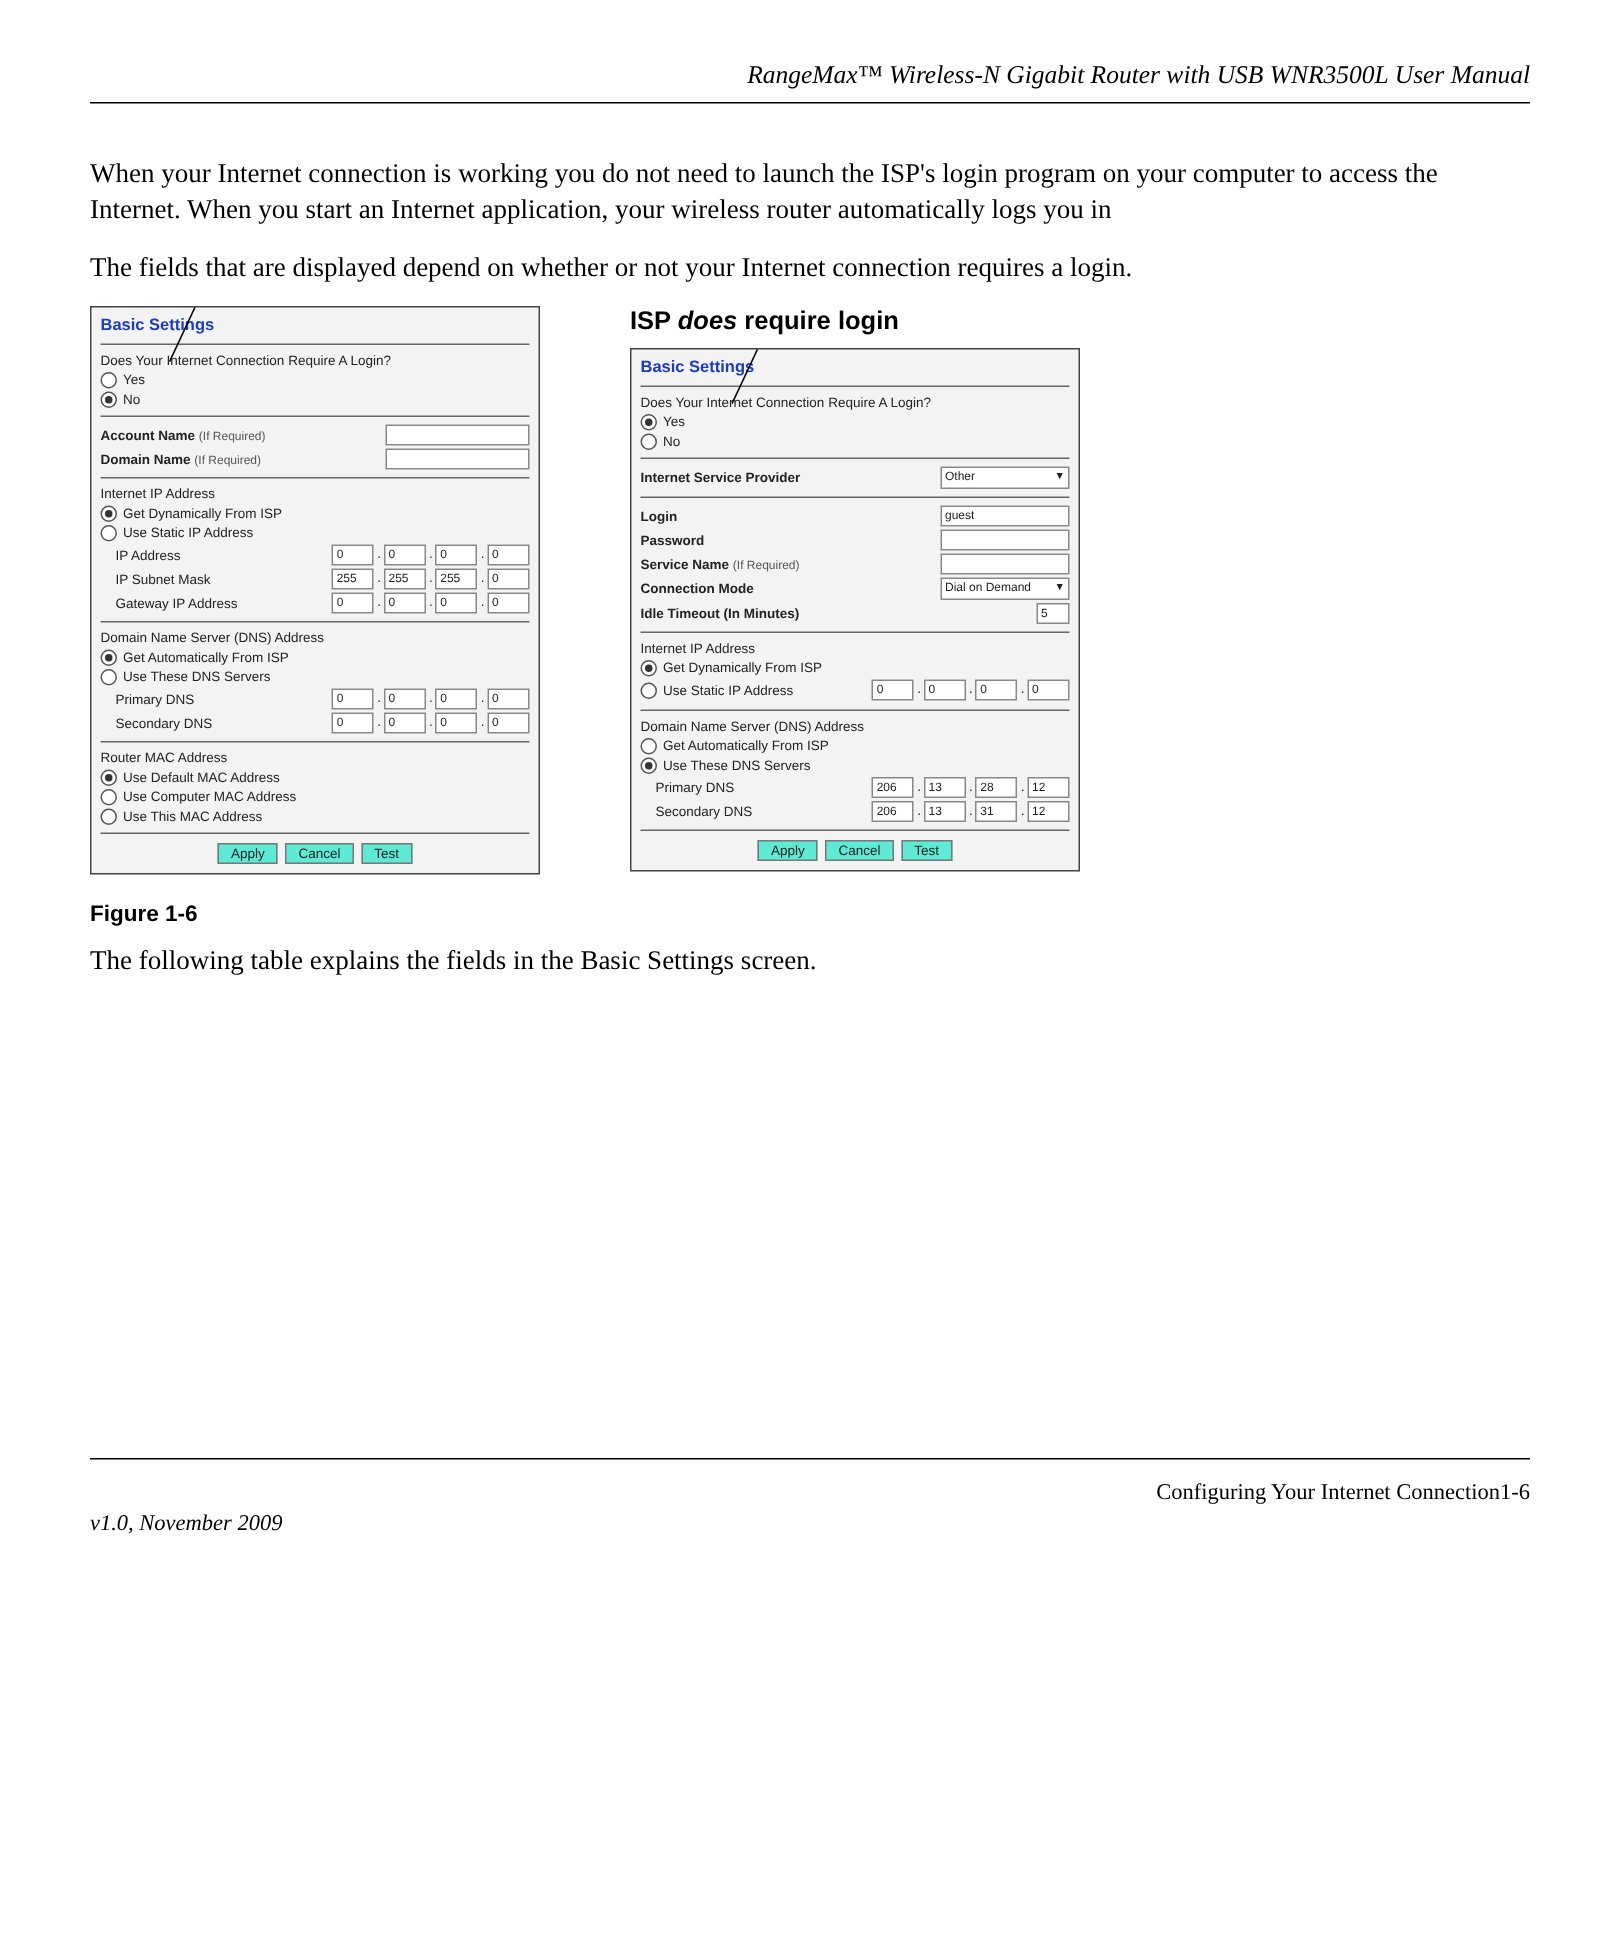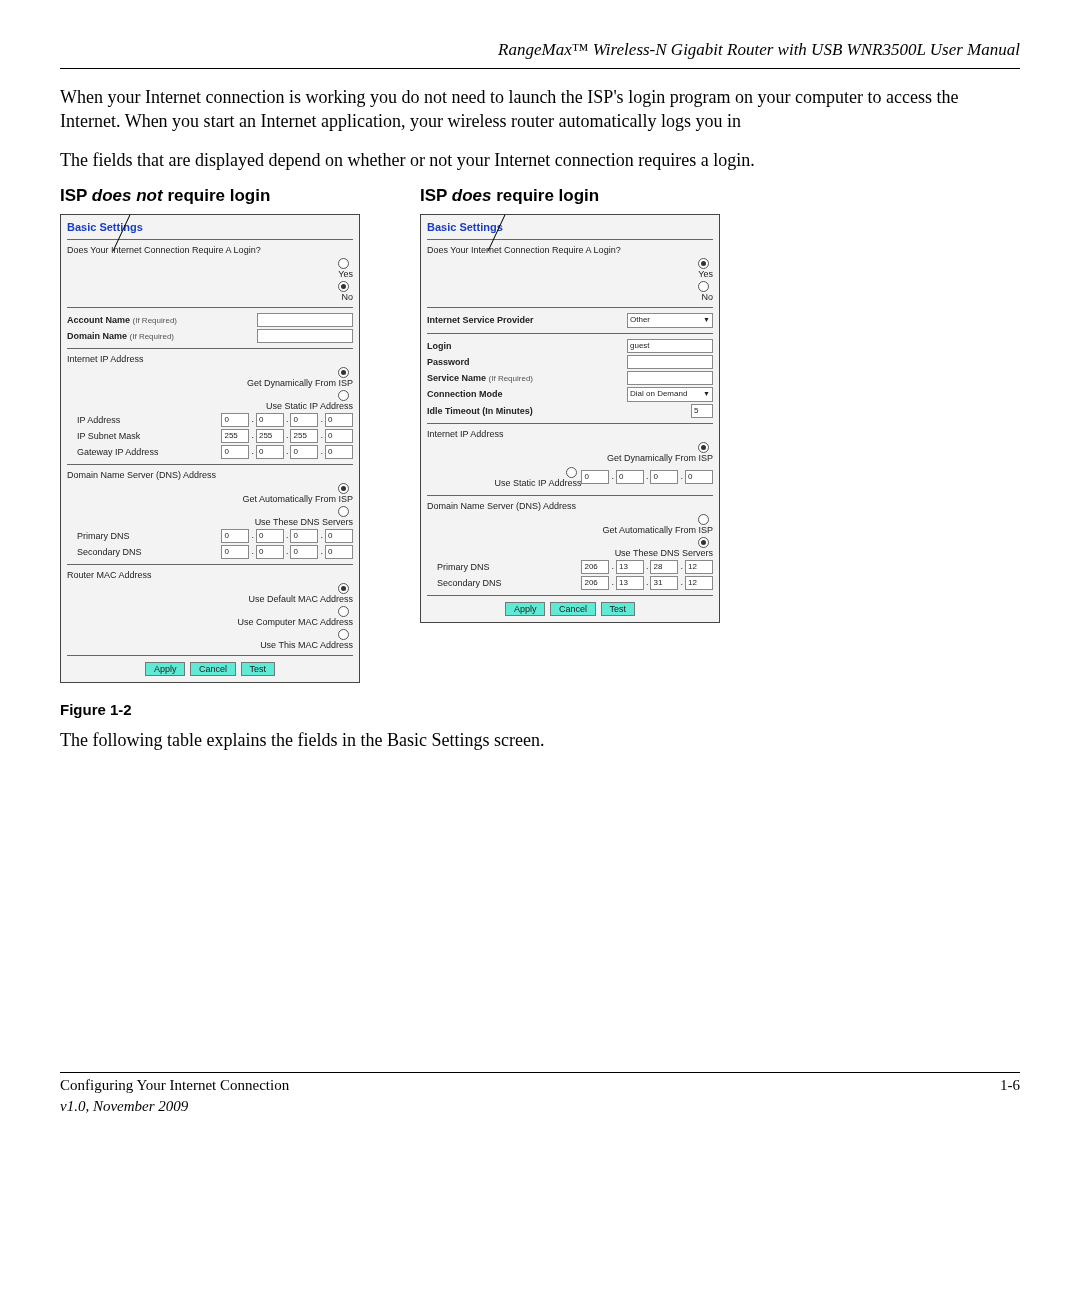--- a/index.html
+++ b/index.html
@@ -10,21 +10,21 @@
     color: #000;
     background: #fff;
     width: 960px;
   }
   .header-title {
     font-style: italic;
     font-size: 17px;
     text-align: right;
     border-bottom: 1px solid #000;
     padding-bottom: 8px;
-    margin-bottom: 16px;
+    margin-bottom: 34px;
   }
   .body-text {
     font-size: 18px;
     line-height: 1.35;
     margin: 10px 0 14px;
   }
   .col-heading {
     font-family: Arial, sans-serif;
     font-weight: bold;
     font-size: 17px;
@@ -43,21 +43,21 @@
     position: relative;
   }
   .panel-title {
     color: #1a3cc2;
     font-weight: bold;
     font-size: 11px;
     margin: 2px 0 6px;
   }
   .hr { border-top: 1px solid #666; margin: 5px 0; }
   .sec-title { font-weight: normal; font-size: 9px; margin: 4px 0 3px; }
-  .row { display: flex; align-items: flex-end; margin: 2px 0; flex-direction: column; }
+  .row { display: flex; align-items: flex-start; margin: 2px 0; }
   .radio, .radio-sel {
     display:inline-block; width:9px; height:9px; border:1px solid #555;
     border-radius:50%; margin-right:4px; background:#fff; position:relative;
   }
   .radio-sel::after {
     content:""; position:absolute; width:5px; height:5px; background:#333;
     border-radius:50%; top:2px; left:2px;
   }
   .lbl { font-size:9px; }
   .lbl .sub { font-size:8px; color:#555; }
@@ -80,42 +80,39 @@
   }
   .pointer-line {
     position:absolute; width:1px; height:40px; background:#000; top:-2px;
     transform: rotate(25deg);
   }
   .fig-label {
     font-family: Arial, sans-serif; font-weight:bold; font-size:15px;
     margin: 18px 0 10px;
   }
   .footer {
-    border-top:1px solid #000; margin-top:320px; padding-top:4px;
-    display:flex; justify-content:space-between; font-size:15px;
+    border-top:1px solid #000; margin-top:320px; padding-top:14px;
+    display:flex; justify-content:flex-end; font-size:15px;
   }
   .footer-center { font-style:italic; font-size:15px; margin-top:4px;}
   .field-row { display:flex; justify-content:space-between; align-items:center; margin:2px 0;}
   .field-row .left { flex:1; }
   .field-row .right { }
 </style>
 </head>
 <body>
 
 <div class="header-title">RangeMax™ Wireless-N Gigabit Router with USB WNR3500L User Manual</div>
 
 <p class="body-text">When your Internet connection is working you do not need to launch the ISP's login program on your computer to access the Internet. When you start an Internet application, your wireless router automatically logs you in</p>
 <p class="body-text">The fields that are displayed depend on whether or not your Internet connection requires a login.</p>
 
 <div class="columns">
 
   <div class="col">
-    <div class="col-heading">
-      <span>ISP </span><span class="ital">does not</span><span> require login</span>
-    </div>
     <div class="panel">
       <div class="pointer-line" style="left:60px;"></div>
       <div class="panel-title">Basic Settings</div>
       <div class="hr"></div>
       <div class="sec-title">Does Your Internet Connection Require A Login?</div>
       <div class="row">
           <span class="radio"></span>
           <span class="lbl">Yes</span>
         </div>
       <div class="row">
@@ -293,20 +290,20 @@
       <div class="hr"></div>
       <div class="btns">
         <span class="btn">Apply</span>
         <span class="btn">Cancel</span>
         <span class="btn">Test</span>
       </div>
     </div>
   </div>
 </div>
 
-<div class="fig-label">Figure 1-2</div>
+<div class="fig-label">Figure 1-6</div>
 <p class="body-text">The following table explains the fields in the Basic Settings screen.</p>
 
 <div class="footer">
   <span>Configuring Your Internet Connection</span>
   <span>1-6</span>
 </div>
 <div class="footer-center">v1.0, November 2009</div>
 
 </body></html>

